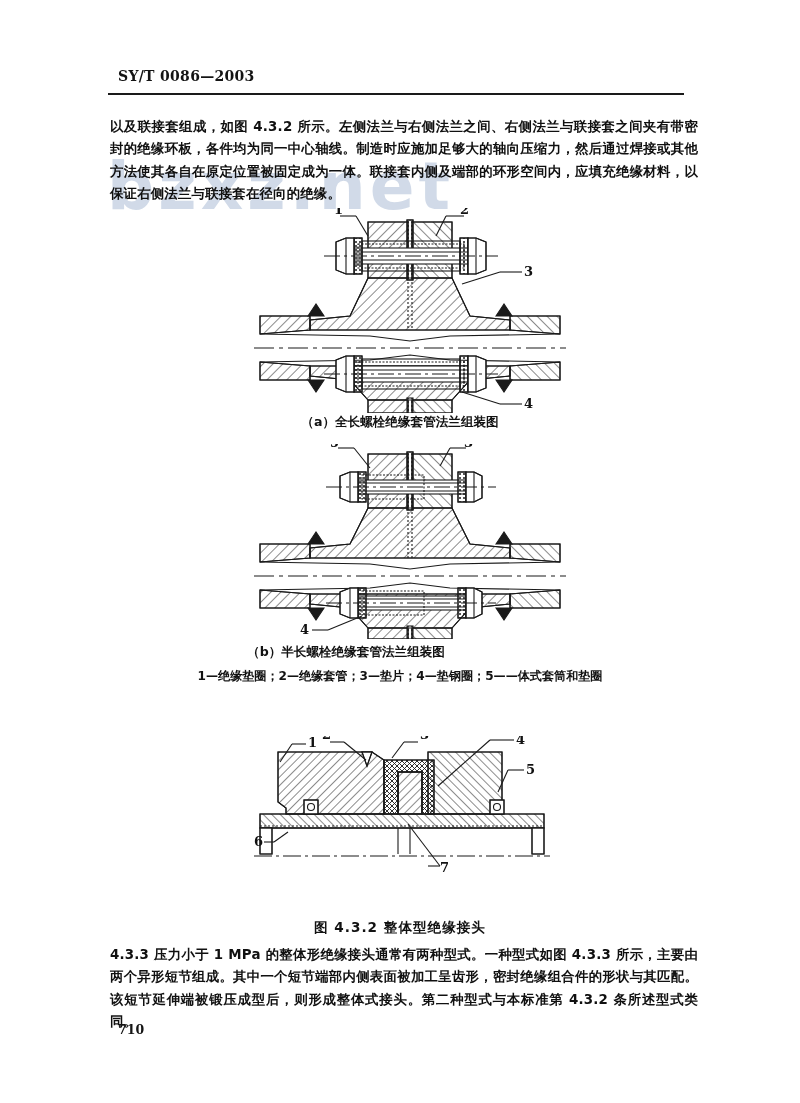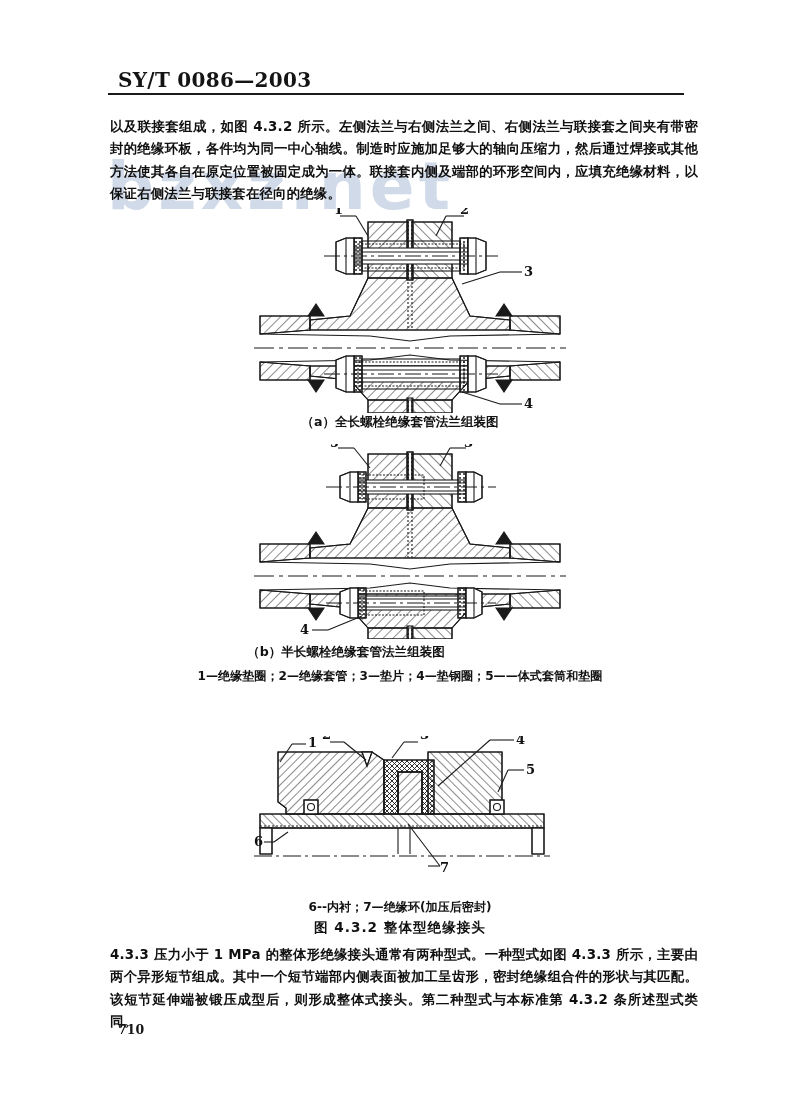--- a/index.html
+++ b/index.html
@@ -35,21 +35,21 @@
   
   .header {
     position: absolute;
     left: 118px;
     top: 68px;
     z-index: 2;
   }
   .header-code {
     font-family: "DejaVu Serif", "Liberation Serif", serif;
     font-weight: bold;
-    font-size: 20px;
+    font-size: 14px;
     color: #141414;
     letter-spacing: 0.3px;
     white-space: nowrap;
   }
   .header-rule {
     position: absolute;
     left: 108px;
     top: 93px;
     width: 576px;
     height: 2px;
@@ -400,20 +400,19 @@
       <text class="lbl" x="56" y="11">1</text>
       <text class="lbl" x="70" y="3">2</text>
       <text class="lbl" x="168" y="3">3</text>
       <text class="lbl" x="264" y="8">4</text>
       <text class="lbl" x="274" y="38">5</text>
       <text class="lbl" x="2" y="110">6</text>
       <text class="lbl" x="188" y="136">7</text>
     </svg>
   </div>
 
-  <div class="cap cap-key" style="left:0; right:0; top:899px; width:800px;">6--内衬；7—绝缘环(加压后密封)</div>
   <div class="cap cap-title" style="left:0; right:16px; top:919px; width:800px;">图 4.3.2    整体型绝缘接头</div>
 
   <div class="para para-bottom">4.3.3   压力小于 1 MPa 的整体形绝缘接头通常有两种型式。一种型式如图 4.3.3 所示，主要由两个异形短节组成。其中一个短节端部内侧表面被加工呈齿形，密封绝缘组合件的形状与其匹配。该短节延伸端被锻压成型后，则形成整体式接头。第二种型式与本标准第 4.3.2 条所述型式类同。</div>
 
   <div class="pagenum">710</div>
 
 </div>
 
 </body></html>

